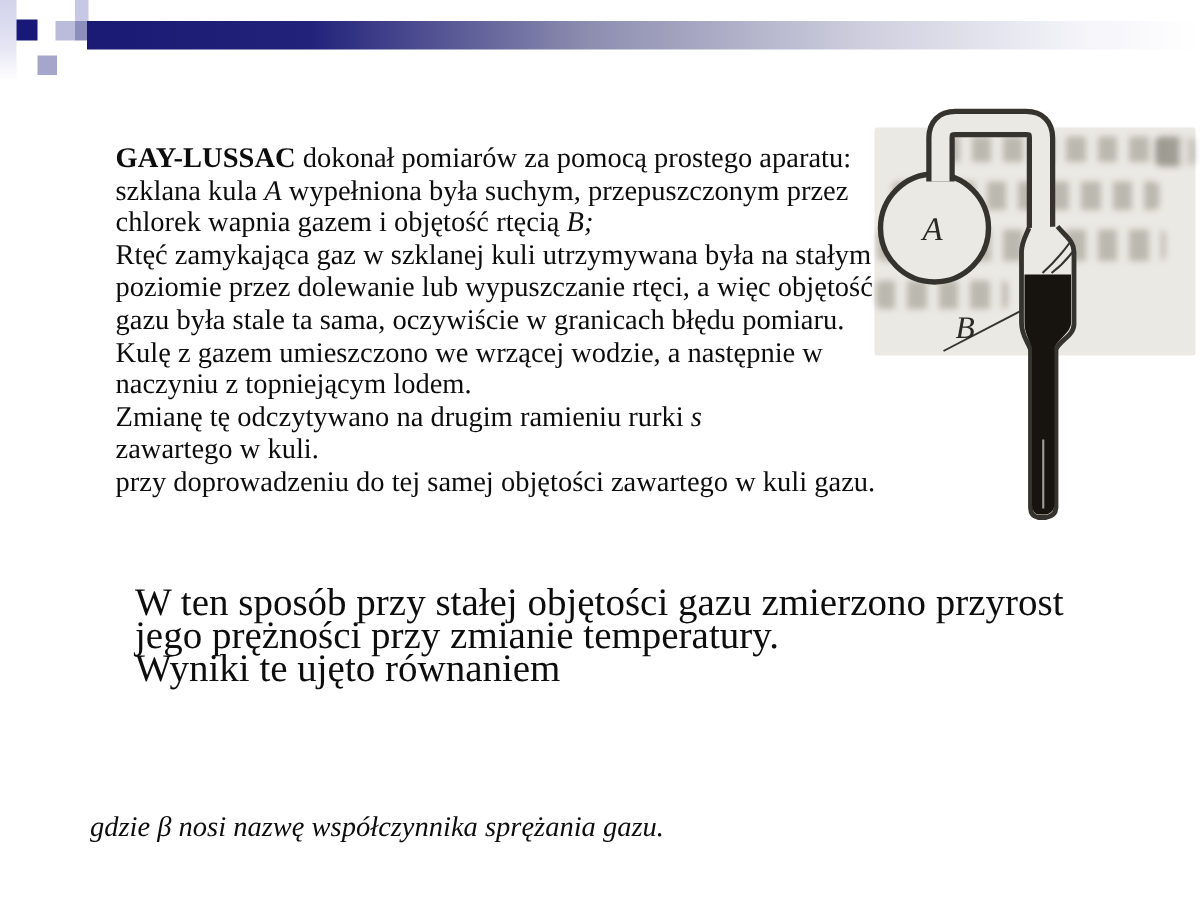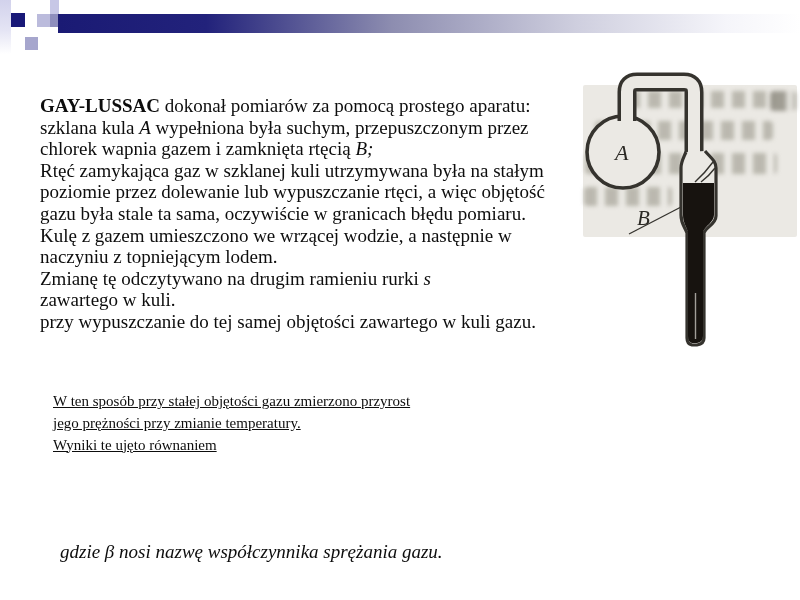--- a/index.html
+++ b/index.html
@@ -12,23 +12,23 @@
     background:linear-gradient(180deg,#d2d2ec 0%,#e4e4f4 55%,#ffffff 100%);}
   .sq{position:absolute;}
   .sq-navy{left:11px;top:13px;width:14px;height:14px;background:#181878;}
   .sq-top{left:50px;top:0;width:9px;height:14px;background:#c7c7e6;}
   .sq-mid{left:37px;top:14px;width:13px;height:13px;background:#bbbbdc;}
   .sq-bar{left:50px;top:14px;width:10px;height:13px;background:#8e8ebd;}
   .sq-low{left:25px;top:37px;width:13px;height:13px;background:#a6a6cd;}
   .hdr-bar{position:absolute;left:58px;top:14px;width:742px;height:19px;
     background:linear-gradient(90deg,#1a1a74 0%,#22227b 20%,#8d8db0 45%,#cfcfdf 70%,#f5f5fa 90%,#ffffff 100%);}
   
-  .para{position:absolute;white-space:nowrap;}
+  .para{position:absolute;white-space:nowrap;margin-left:37px;}
   .para1{left:40px;top:95px;font-size:19px;line-height:21.6px;}
-  .para2{left:53px;top:391px;font-size:15px;line-height:21.8px;text-decoration:underline;}
+  .para2{left:53px;top:391px;font-size:26px;line-height:21.8px;}
   .s-b{font-weight:bold;}
   .s-i{font-style:italic;}
   .formula{position:absolute;left:56px;top:481px;font-size:28px;font-weight:bold;letter-spacing:.5px;}
   .formula .s-sub{font-size:.6em;vertical-align:-0.35em;}
   .footnote{position:absolute;left:60px;top:541px;font-size:19px;font-style:italic;}
   
   .figure{position:absolute;left:565px;top:55px;width:235px;height:330px;}
   .paper{position:absolute;left:18px;top:30px;width:214px;height:152px;
     background:linear-gradient(180deg,#edecе7 0%,#ebe9e4 40%,#efeeea 100%);
     background-color:#ebe9e4;border-radius:2px;}
@@ -47,29 +47,29 @@
   <div class="sq sq-navy"></div>
   <div class="sq sq-top"></div>
   <div class="sq sq-mid"></div>
   <div class="sq sq-bar"></div>
   <div class="sq sq-low"></div>
   <div class="hdr-bar"></div>
 
   <div class="para para1">
       <div class="line"><span class="s-b">GAY-LUSSAC</span><span> dokonał pomiarów za pomocą prostego aparatu:</span></div>
       <div class="line"><span>szklana kula </span><span class="s-i">A</span><span> wypełniona była suchym, przepuszczonym przez</span></div>
-      <div class="line"><span>chlorek wapnia gazem i zamknięta rtęcią </span><span class="s-i">B;</span></div>
+      <div class="line"><span>chlorek wapnia gazem i objętość rtęcią </span><span class="s-i">B;</span></div>
       <div class="line"><span>Rtęć zamykająca gaz w szklanej kuli utrzymywana była na stałym</span></div>
       <div class="line"><span>poziomie przez dolewanie lub wypuszczanie rtęci, a więc objętość</span></div>
       <div class="line"><span>gazu była stale ta sama, oczywiście w granicach błędu pomiaru.</span></div>
       <div class="line"><span>Kulę z gazem umieszczono we wrzącej wodzie, a następnie w</span></div>
       <div class="line"><span>naczyniu z topniejącym lodem.</span></div>
       <div class="line"><span>Zmianę tę odczytywano na drugim ramieniu rurki </span><span class="s-i">s</span></div>
       <div class="line"><span>zawartego w kuli.</span></div>
-      <div class="line"><span>przy wypuszczanie do tej samej objętości zawartego w kuli gazu.</span></div>
+      <div class="line"><span>przy doprowadzeniu do tej samej objętości zawartego w kuli gazu.</span></div>
     </div>
 
   <div class="para para2">
       <div class="line"><span>W ten sposób przy stałej objętości gazu zmierzono przyrost</span></div>
       <div class="line"><span>jego prężności przy zmianie temperatury.</span></div>
       <div class="line"><span>Wyniki te ujęto równaniem</span></div>
     </div>
 
 
   <div class="footnote">gdzie β nosi nazwę współczynnika sprężania gazu.</div>

